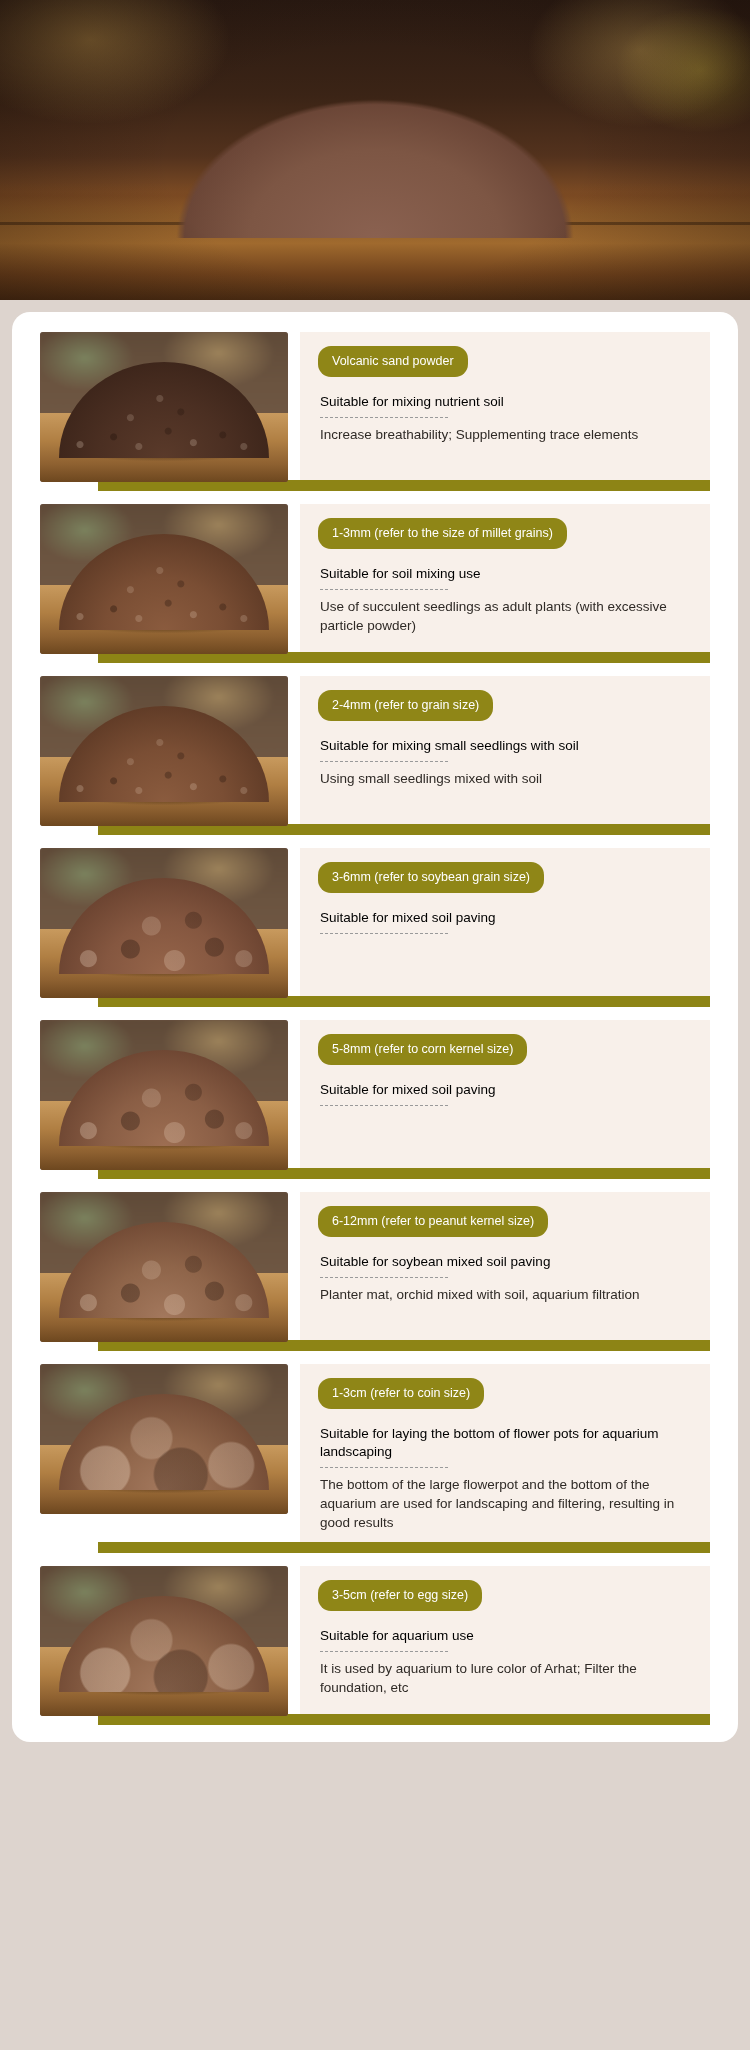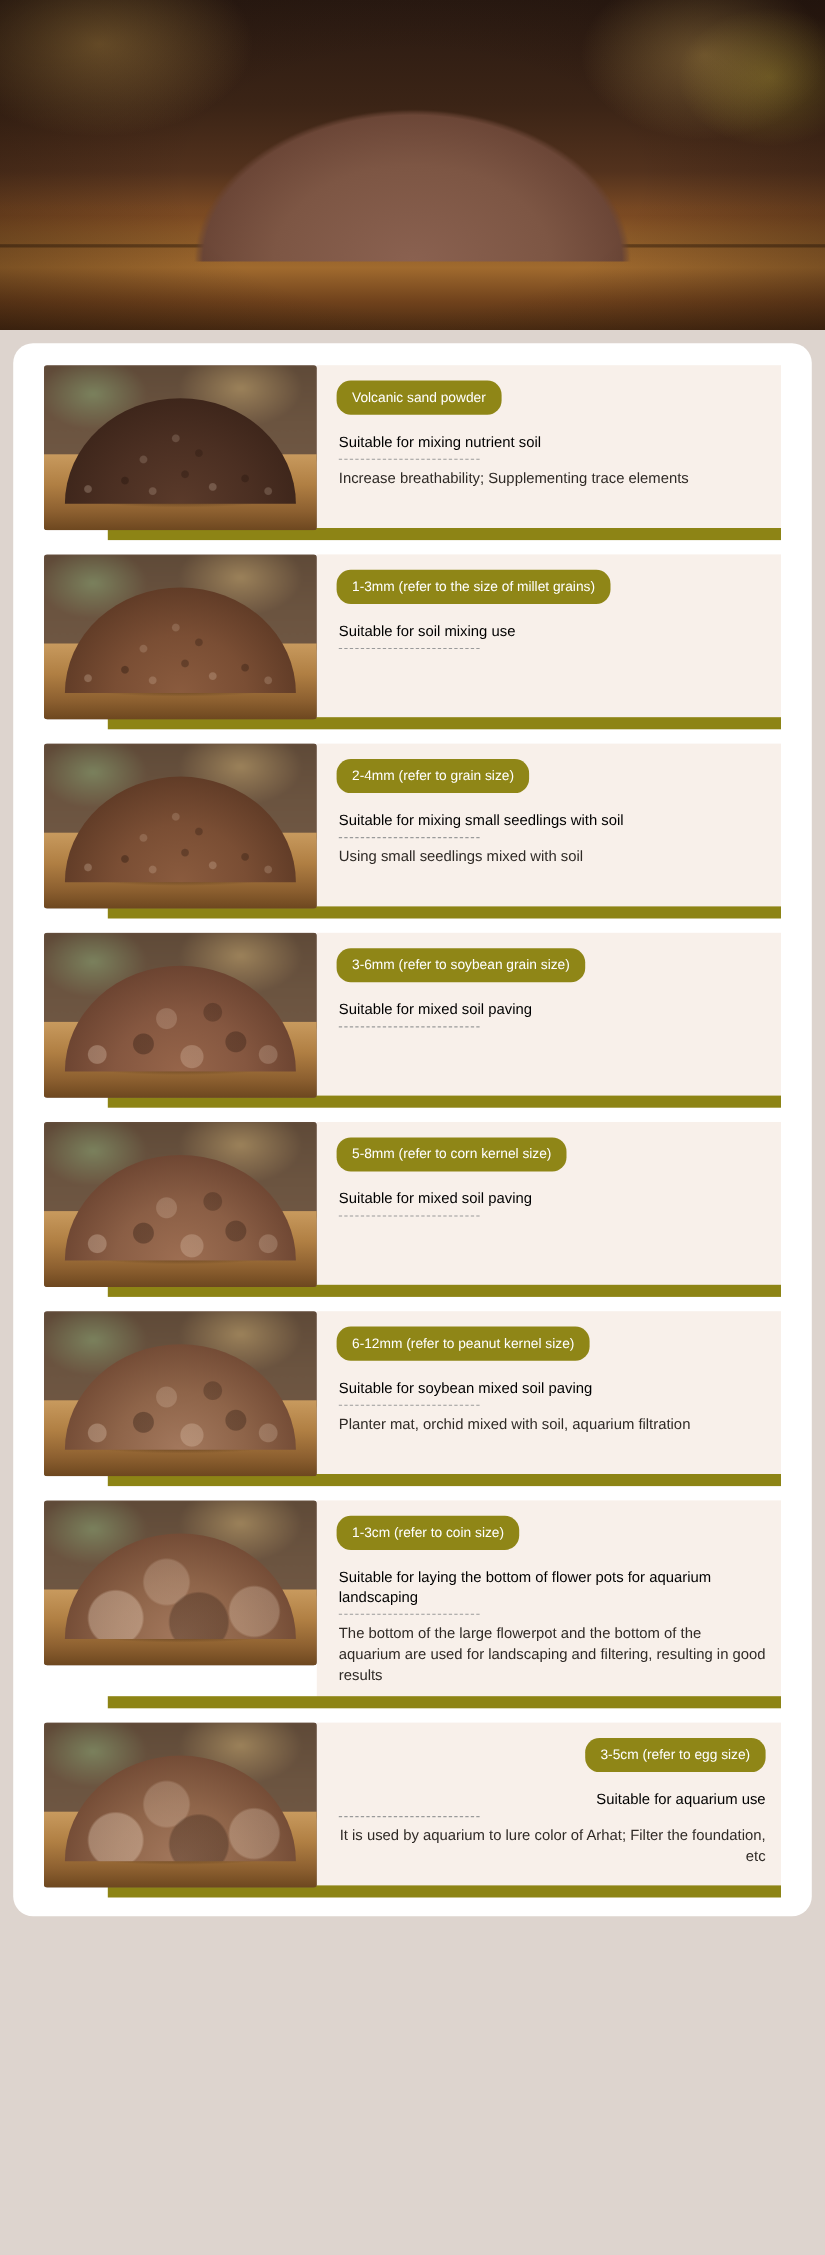--- a/index.html
+++ b/index.html
@@ -110,36 +110,36 @@
     padding: 20px 28px 26px 28px;
   }
 
   
   .row {
     position: relative;
     display: flex;
     margin-bottom: 22px;
     min-height: 150px;
   }
-  .row:last-child { margin-bottom: 0; text-align: right; }
+  .row:last-child { margin-bottom: 0; }
 
   .thumb {
     position: relative;
     flex: 0 0 248px;
     height: 150px;
     border-radius: 3px;
     overflow: hidden;
     z-index: 2;
   }
   .thumb-inner { position: absolute; inset: 0; }
 
   .info {
     position: relative;
     flex: 1 1 auto;
-    margin-left: 0;
+    margin-left: 12px;
     background: #f8f0ea;
     padding: 14px 14px 12px 18px;
     min-height: 150px;
   }
   .rowbar {
     position: absolute;
     left: 58px;
     right: 0;
     bottom: -9px;
     height: 11px;
@@ -301,20 +301,21 @@
         <div class="t-shadow"></div>
         <div class="t-mound g-fine">
           <div class="speck"></div>
         </div>
       </div>
     </div>
     <div class="info">
       <span class="tag">1-3mm (refer to the size of millet grains)</span>
       <p class="line1">Suitable for soil mixing use</p>
       <hr class="dashes">
+      <p class="line2">Use of succulent seedlings as adult plants (with excessive particle powder)</p>
     </div>
   </div>
 
   <div class="row">
     <div class="rowbar"></div>
     <div class="thumb">
       <div class="thumb-inner">
         <div class="t-base"></div>
         <div class="t-bg-blur"></div>
         <div class="t-board"></div>

